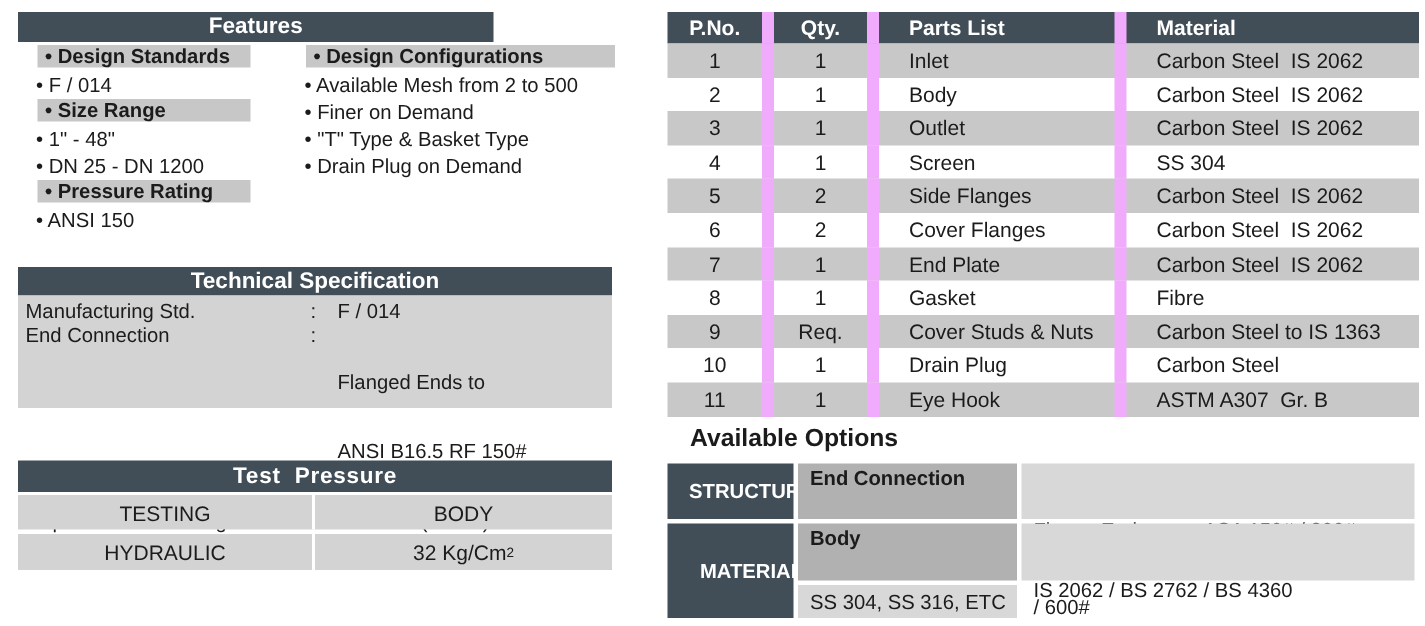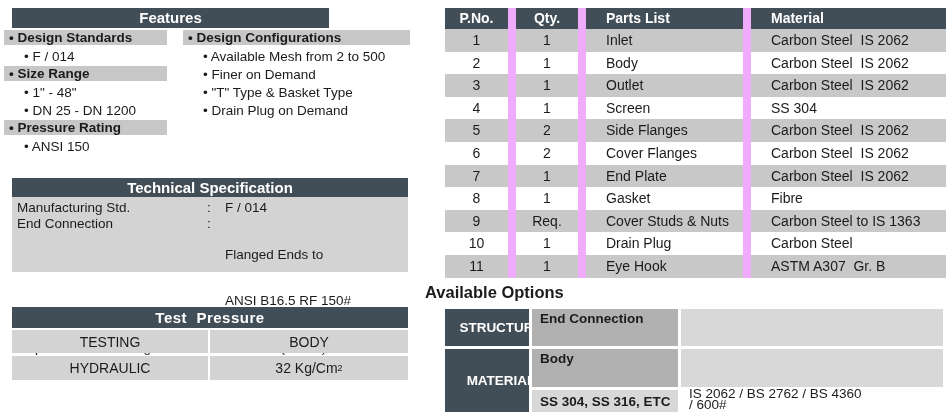--- a/index.html
+++ b/index.html
@@ -11,21 +11,21 @@
     position:absolute; background:#414e58; color:#ffffff; font-weight:bold;
     text-align:center; white-space:pre-wrap;
   }
   
   .features-bar { left:12px; top:8px; width:317px; height:20px; line-height:20px; font-size:15px; }
   .feat-col { position:absolute; top:30px; }
   .feat-col-left  { left:4px;   width:163px; }
   .feat-col-right { left:183px; width:227px; }
   .feat-label {
     height:15px; line-height:15px; margin-bottom:3px; background:#c7c7c7;
-    font-weight:bold; font-size:13.5px; padding-left:5px; white-space:pre-wrap;
+    font-weight:bold; font-size:13.5px; padding-left:5px; white-space:pre-wrap;margin-left:21px;
   }
   .feat-item { height:18px; line-height:18px; padding-left:20px; font-size:13.5px; white-space:pre-wrap; }
   .feat-label::before { content:"• "; }
   .feat-item::before  { content:"• "; }
   
   .ts-bar  { left:12px; top:178px; width:396px; height:19px; line-height:19px; font-size:15px; }
   .ts-body { position:absolute; left:12px; top:197px; width:396px; height:75px; background:#d3d3d3; padding-top:3px; box-sizing:border-box; }
   .ts-row  { display:grid; grid-template-columns:190px 18px auto; font-size:13.5px; line-height:15.5px; padding-left:5px; }
   .ts-label, .ts-colon, .ts-value { white-space:pre-wrap; }
   
@@ -44,35 +44,35 @@
   .pt-header, .pt-row { display:grid; grid-template-columns:63px 70px 165px 203px; }
   .pt-header { height:21px; background:#414e58; color:#ffffff; font-weight:bold; font-size:14px; }
   .pt-header > div { line-height:21px; }
   .pt-row { height:22.6px; font-size:14px; }
   .pt-row > div { line-height:22.6px; }
   .pt-row.odd { background:#c8c8c8; }
   .pt-header > div + div, .pt-row > div + div { border-left:8px solid #f0abfc; }
   .c-pno, .c-qty { text-align:center; }
   .c-part, .c-mat { text-align:left; padding-left:20px; white-space:pre-wrap; }
   
-  .ao-title { position:absolute; left:425px; top:283px; font-size:16.5px; font-weight:bold; }
+  .ao-title { position:absolute; left:460px; top:283px; font-size:16.5px; font-weight:bold; }
   .ao-table {
     position:absolute; left:445px; top:309px; width:498px;
     display:grid; grid-template-columns:84px 146px 1fr; grid-template-rows:37px 38px 22px; gap:3px;
   }
   .ao-cat {
     background:#414e58; color:#ffffff; font-weight:bold; font-size:13.5px;
     display:flex; align-items:center; justify-content:center; text-align:center;padding-left:28px;
   }
   .ao-cat1 { grid-column:1; grid-row:1; }
   .ao-cat2 { grid-column:1; grid-row:2 / span 2; }
   .ao-attr { background:#b1b1b1; font-weight:bold; font-size:13.5px; padding:2px 0 0 8px; }
   .ao-attr3 { display:flex; align-items:center; padding-top:0; }
   .ao-val { background:#d8d8d8; font-size:13.5px; line-height:17px; padding:2px 0 0 8px; white-space:pre-wrap; }
-  .ao-val3 { display:flex; align-items:center; padding-top:0;font-weight:bold; }
+  .ao-val3 { display:flex; align-items:center; padding-top:0; }
 </style>
 </head>
 <body>
 
 <div class="page">
 
   <div class="bar features-bar">Features</div>
 
   <div class="feat-col feat-col-left">
     <div class="feat-label">Design Standards</div>

